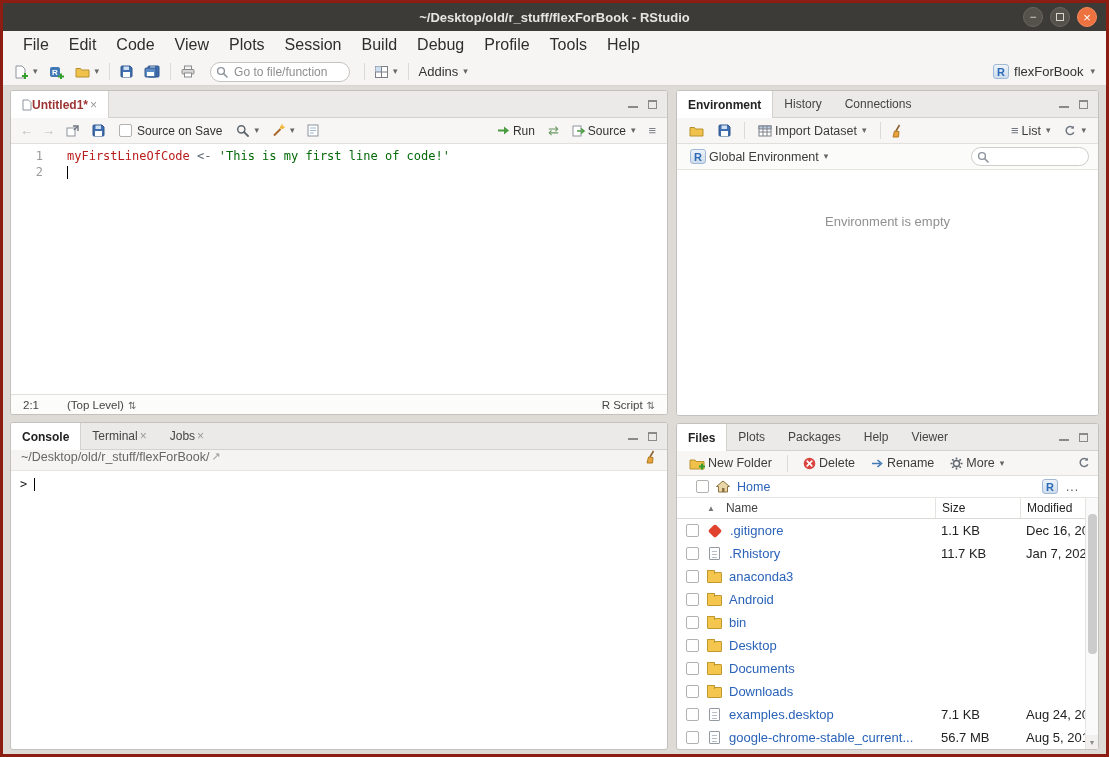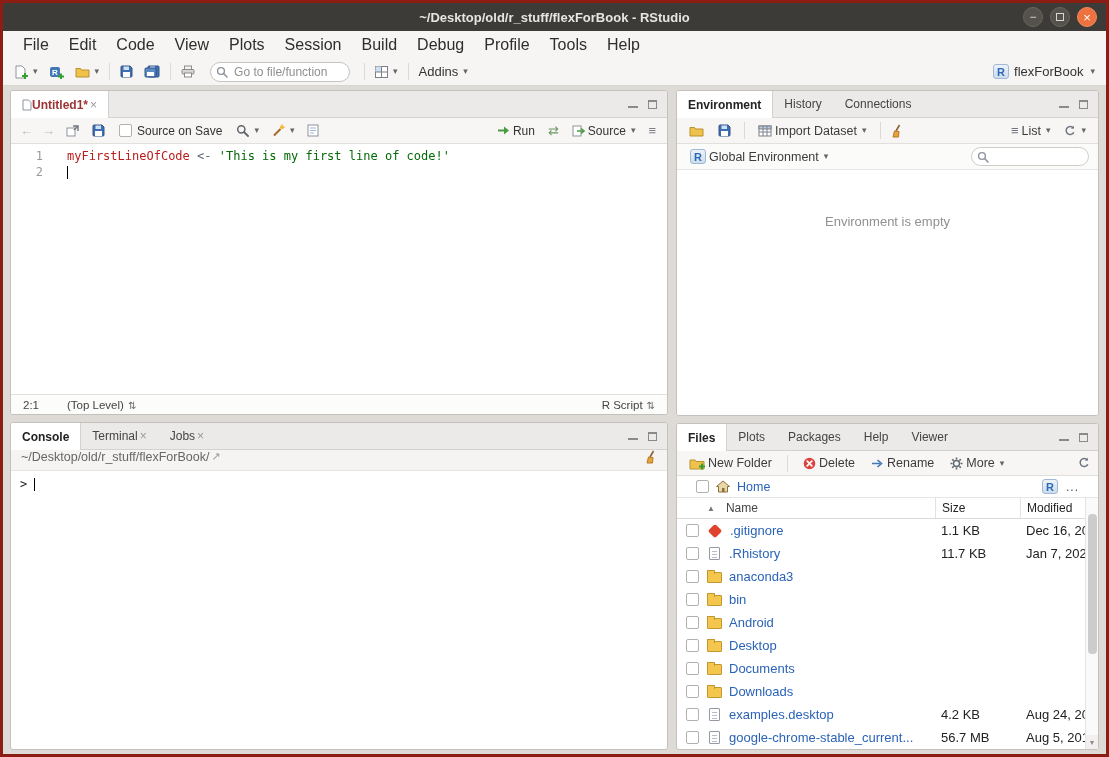--- a/index.html
+++ b/index.html
@@ -619,33 +619,33 @@
     <span class="cell-size"></span>
     <span class="cell-mod"></span>
   </div>
 
   <div class="file-row">
     <span class="cell-check">
                   <span class="checkbox"></span>
                 </span>
     <span class="cell-name">
       <span class="fi folder"></span>
-      <span class="link">bin</span>
+      <span class="link">Android</span>
     </span>
     <span class="cell-size"></span>
     <span class="cell-mod"></span>
   </div>
 
   <div class="file-row">
     <span class="cell-check">
                   <span class="checkbox"></span>
                 </span>
     <span class="cell-name">
       <span class="fi folder"></span>
-      <span class="link">Android</span>
+      <span class="link">bin</span>
     </span>
     <span class="cell-size"></span>
     <span class="cell-mod"></span>
   </div>
 
   <div class="file-row">
     <span class="cell-check">
                   <span class="checkbox"></span>
                 </span>
     <span class="cell-name">
@@ -681,21 +681,21 @@
   </div>
 
   <div class="file-row">
     <span class="cell-check">
                   <span class="checkbox"></span>
                 </span>
     <span class="cell-name">
       <span class="fi file"></span>
       <span class="link">examples.desktop</span>
     </span>
-    <span class="cell-size">4.2 KB</span>
+    <span class="cell-size">7.1 KB</span>
     <span class="cell-mod">Aug 24, 2019</span>
   </div>
 
   <div class="file-row">
     <span class="cell-check">
                   <span class="checkbox"></span>
                 </span>
     <span class="cell-name">
       <span class="fi file"></span>
       <span class="link">google-chrome-stable_current...</span>

